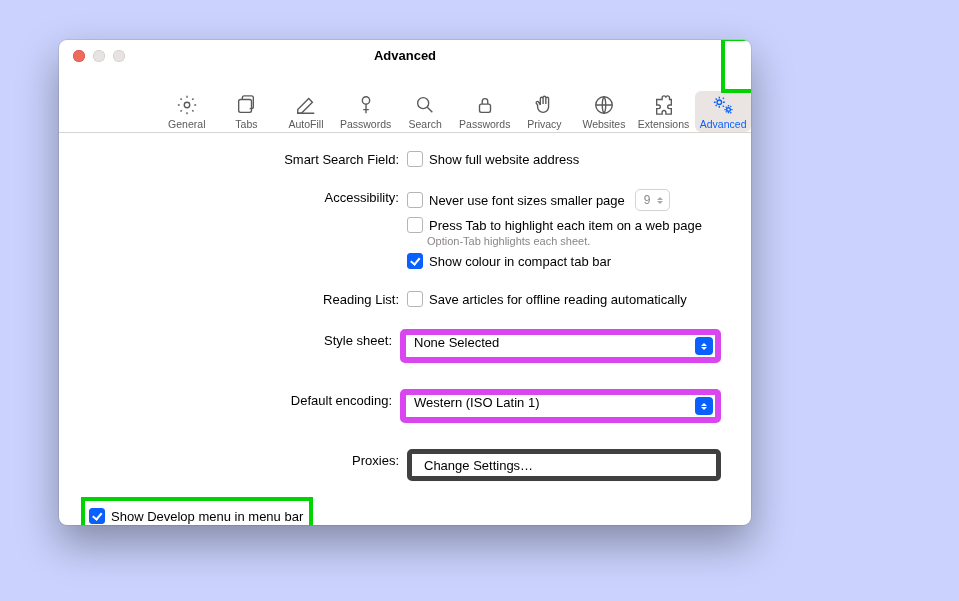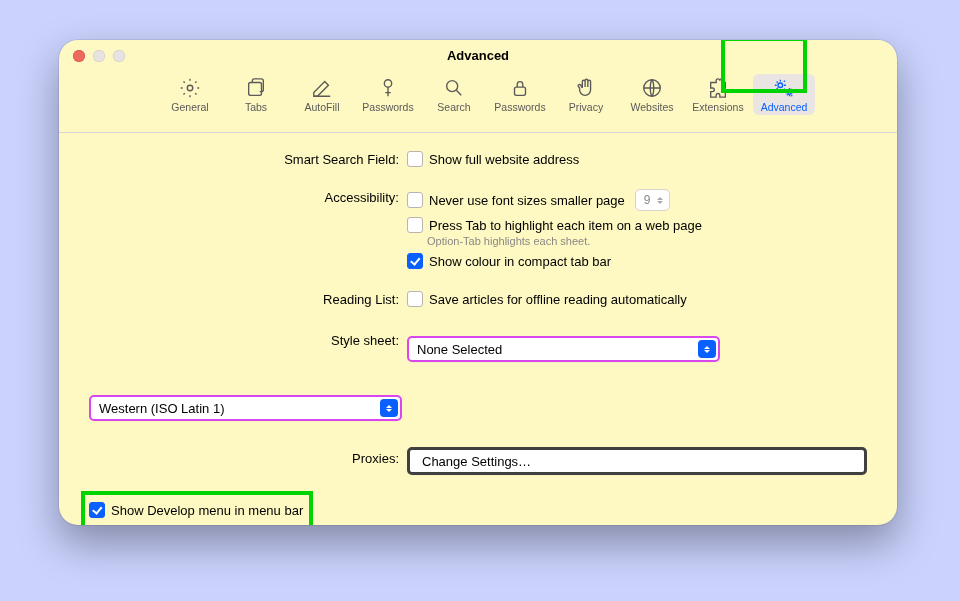--- a/index.html
+++ b/index.html
@@ -10,24 +10,24 @@
     background: #cad2fd;
     font-family: -apple-system, "Helvetica Neue", Helvetica, Arial, sans-serif;
     font-size: 13px;
     color: #000;
     overflow: hidden;
   }
   .window {
     position: absolute;
     left: 59px;
     top: 40px;
-    width: 838px;
+    width: 692px;
     height: 485px;
-    background: #fef9c3;
-    border-radius: 19px;
+    background: #ffffff;
+    border-radius: 8px;
     box-shadow: 0 18px 40px rgba(0,0,0,0.35), 0 0 0 1px rgba(0,0,0,0.08);
     overflow: hidden;
   }
   
   .titlebar {
     height: 28px;
     display: flex;
     align-items: center;
     position: relative;
   }
@@ -48,21 +48,21 @@
     text-align: center;
     font-weight: 600;
     font-size: 13px;
     top: 8px;
   }
   
   .toolbar {
     height: 58px;
     border-bottom: 1px solid #d8d4d2;
     display: flex;
-    align-items: flex-start;
+    align-items: flex-end;
     padding-top: 6px;
     padding-left: 100px;
     gap: 4px;
   }
   .tool-item {
     width: 62px;
     display: flex;
     flex-direction: column;
     align-items: center;
     gap: 2px;
@@ -140,28 +140,26 @@
     font-size: 11px;
     color: #8a8785;
     margin-left: 20px;
     margin-top: -4px;
   }
   .gap { height: 14px; }
   .select {
     position: relative;
     width: 293px;
     height: 22px;
-    border: 2px solid #d946ef;
+    border: 6px solid #d946ef;
     border-radius: 5px;
     background: #fff;
     display: flex;
-    align-items: center;
     padding: 0 8px;
     box-shadow: 0 1px 1px rgba(0,0,0,0.03);
-    margin-top: 7px;
   }
   .select .sel-arrows {
     position: absolute;
     right: 2px; top: 2px; bottom: 2px;
     width: 18px;
     background: #0a60ff;
     border-radius: 4px;
     display:flex; flex-direction:column; align-items:center; justify-content:center;
     gap:1px;
   }
@@ -169,21 +167,21 @@
     content:"";
     width:0;height:0;
     border-left:3px solid transparent;
     border-right:3px solid transparent;
   }
   .sel-arrows::before { border-bottom:3px solid #fff; }
   .sel-arrows::after  { border-top:3px solid #fff; }
   .mac-btn {
     display:inline-flex; align-items:center;
     height: 22px;
-    border: 3px solid #404040;
+    border: 5px solid #404040;
     border-radius: 5px;
     background: #fff;
     padding: 0 12px;
     box-shadow: 0 1px 1px rgba(0,0,0,0.03);
     font-size: 13px;
   }
   .stepper {
     display:inline-flex; align-items:center;
     height: 20px;
     border: 1px solid #d6d2d0;
@@ -372,20 +370,21 @@
         <div class="select">
           <span>None Selected</span>
           <span class="sel-arrows"></span>
         </div>
       </div>
     </div>
 
     <div style="height:18px"></div>
 
     <div class="row">
+      <div class="label-col" style="padding-top:4px">Default encoding:</div>
       <div class="field-col">
         <div class="select">
           <span>Western (ISO Latin 1)</span>
           <span class="sel-arrows"></span>
         </div>
       </div>
     </div>
 
     <div style="height:18px"></div>
 

